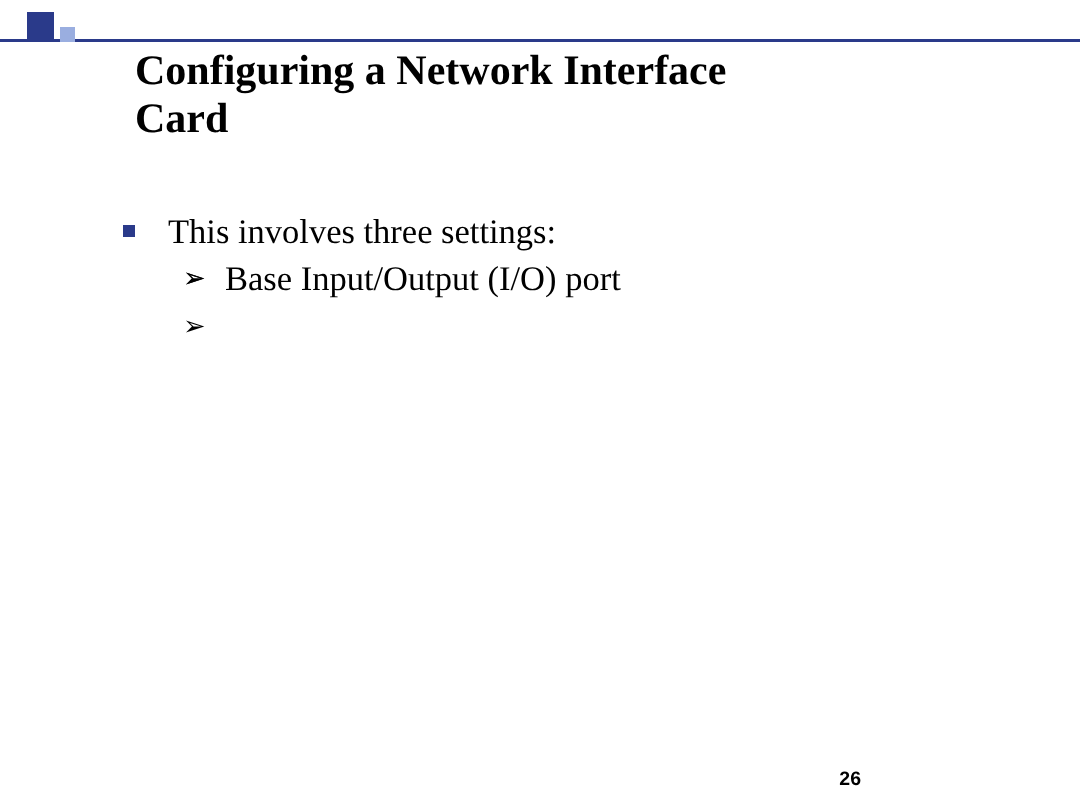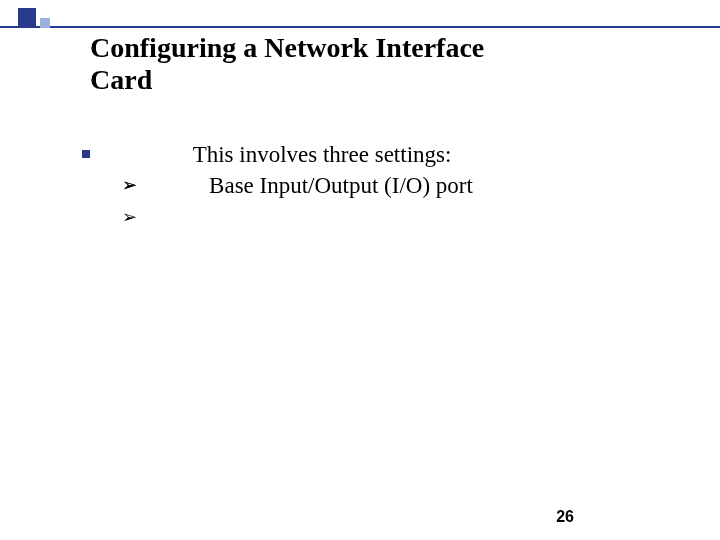--- a/index.html
+++ b/index.html
@@ -70,21 +70,20 @@
     font-size: 28px;
     line-height: 1.15;
   }
   .body {
     position: absolute;
     top: 140px;
     left: 82px;
     right: 60px;
     font-size: 23px;
     line-height: 1.28;
-    text-align: center;
   }
   .lvl1 {
     position: relative;
     padding-left: 30px;
     margin-bottom: 6px;
   }
   .lvl1 > .bullet {
     position: absolute;
     left: 0;
     top: 10px;
@@ -105,21 +104,21 @@
     font-size: 18px;
     line-height: 24px;
     color: #000;
     font-family: Arial, sans-serif;
   }
   .page-num {
     position: absolute;
     right: 18px;
     bottom: 14px;
     font-family: Arial, Helvetica, sans-serif;
-    font-size: 16px;
+    font-size: 13px;
     font-weight: bold;
     color: #000;
   }
 </style>
 </head>
 <body>
 
 <div class="corner-decor">
   <div class="h-line"></div>
   <div class="sq1"></div>

